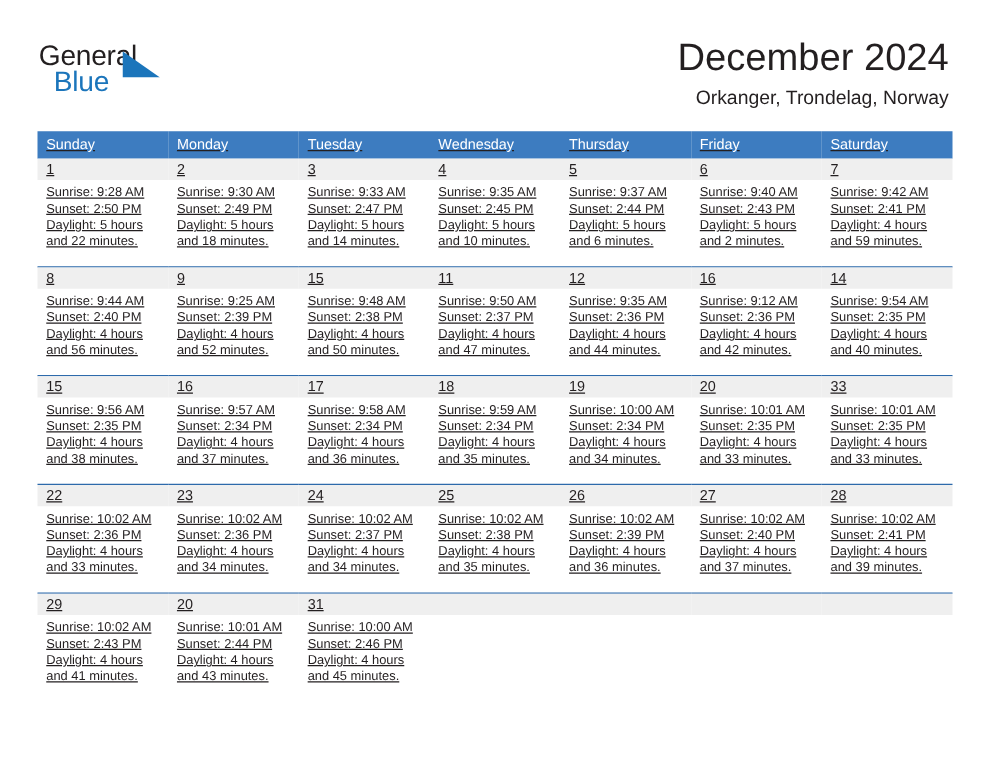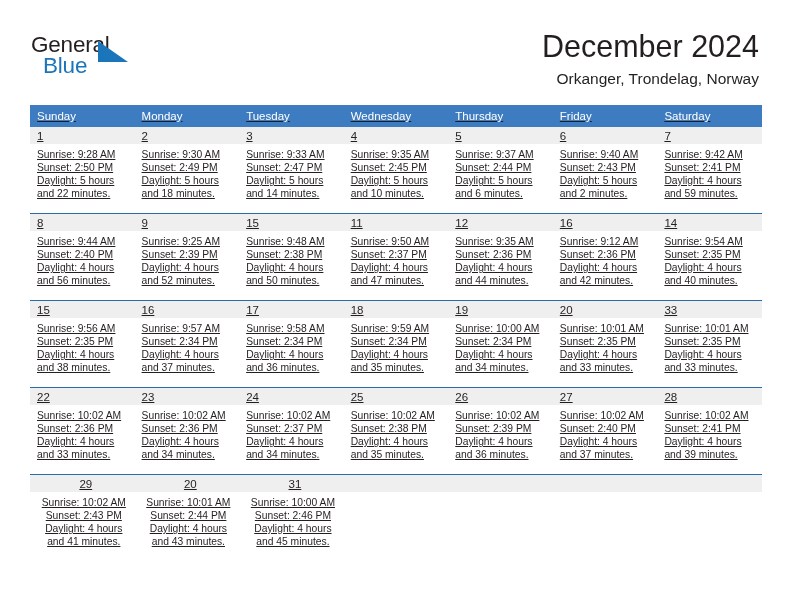--- a/index.html
+++ b/index.html
@@ -122,21 +122,20 @@
   .week-row.first td {
     border-top: none;
   }
 
   .cell-inner {
     height: 86px;
     position: relative;
   }
   .week-row.last .cell-inner {
     height: 82px;
-    text-align: center;
   }
 
   .date-strip {
     background: #efefef;
     height: 17px;
     padding: 2px 0 0 7px;
     box-sizing: border-box;
     font-size: 11.5px;
     line-height: 14px;
     color: #231f20;

